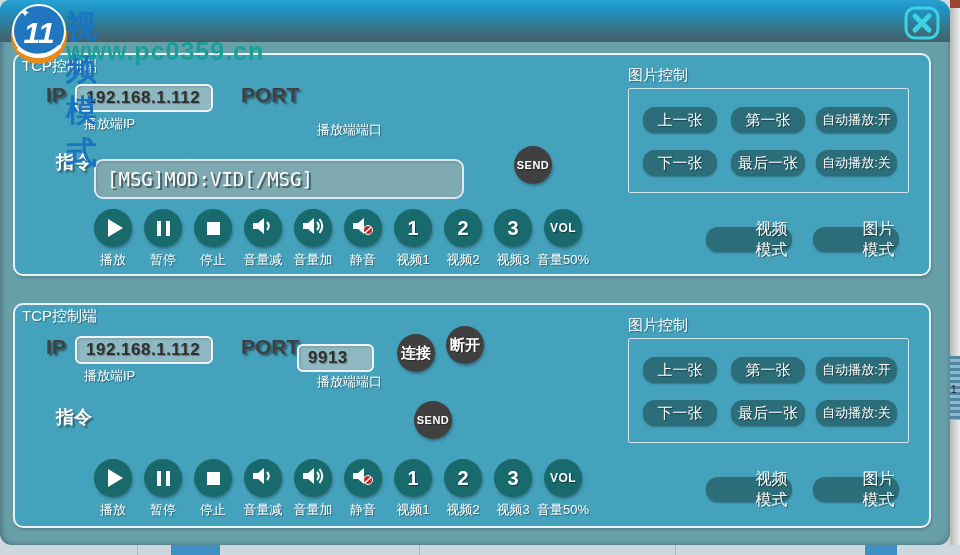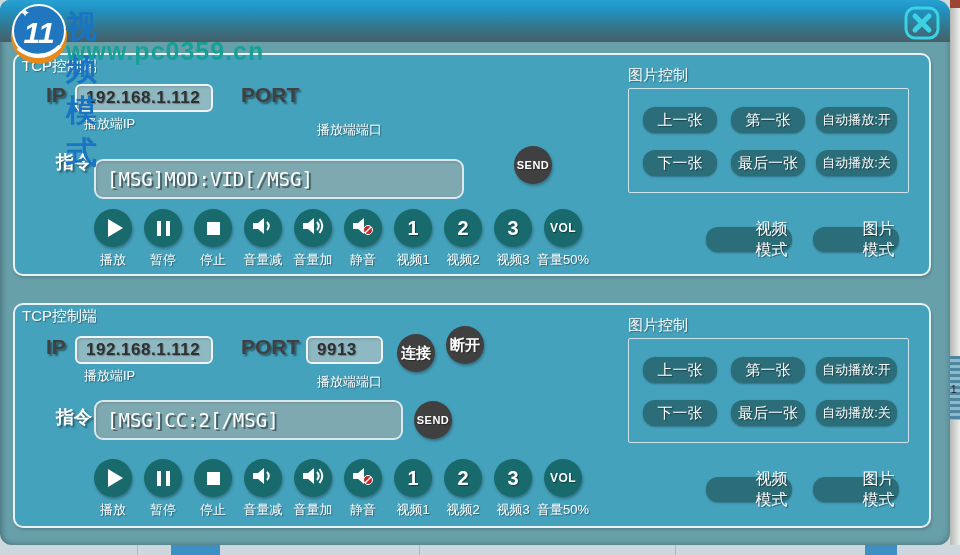--- a/index.html
+++ b/index.html
@@ -221,28 +221,27 @@
     <button class="dbtn mode" style="left:813px;top:227px;width:86px;height:25px">图片模式</button>
 
     <div class="gbox" style="left:13px;top:303px;width:918px;height:225px"></div>
     <div class="gtitle" style="left:22px;top:307px">TCP控制端</div>
 
     <div class="biglabel" style="left:46px;top:335px">IP</div>
     <input class="ipt" style="left: 75px; top: 336px; width: 138px;" value="192.168.1.112">
     <div class="hint" style="left:84px;top:367px">播放端IP</div>
 
     <div class="biglabel" style="left:241px;top:335px">PORT</div>
-    <input class="ipt" style="left: 297px; top: 336px; width: 77px; margin-left: 9px;" value="9913">
+    <input class="ipt" style="left: 297px; top: 344px; width: 77px;" value="9913">
     <div class="hint" style="left:317px;top:373px">播放端端口</div>
 
     <button class="cbtn cn" style="left:397px;top:334px">连接</button>
     <button class="cbtn cn" style="left:446px;top:326px">断开</button>
 
     <div class="cmdlabel" style="left:56px;top:405px">指令</div>
-    <input class="cmd" style="left: 94px; top: 400px; width: 309px;" value="[MSG]CC:2[/MSG]">
     <button class="cbtn send" style="left:414px;top:401px">SEND</button>
 
     <div class="gtitle" style="left:628px;top:316px">图片控制</div>
     <div class="picbox" style="left:628px;top:338px"></div>
     <button class="dbtn" style="left:643px;top:357px;width:74px;height:26px">上一张</button>
     <button class="dbtn" style="left:731px;top:357px;width:74px;height:26px">第一张</button>
     <button class="dbtn small" style="left:816px;top:357px;width:81px;height:26px">自动播放:开</button>
     <button class="dbtn" style="left:643px;top:400px;width:74px;height:26px">下一张</button>
     <button class="dbtn" style="left:731px;top:400px;width:74px;height:26px">最后一张</button>
     <button class="dbtn small" style="left:816px;top:400px;width:81px;height:26px">自动播放:关</button>

